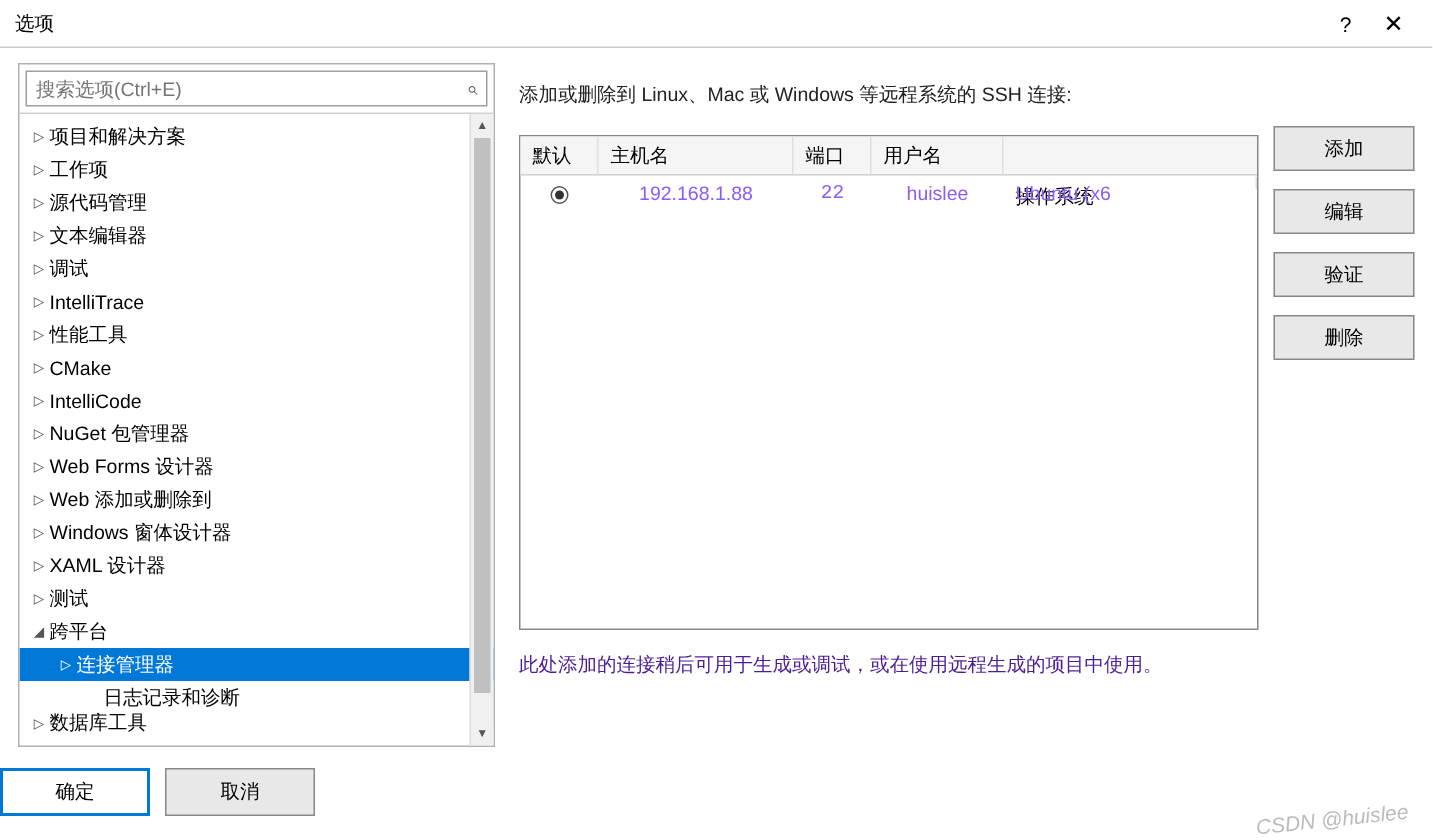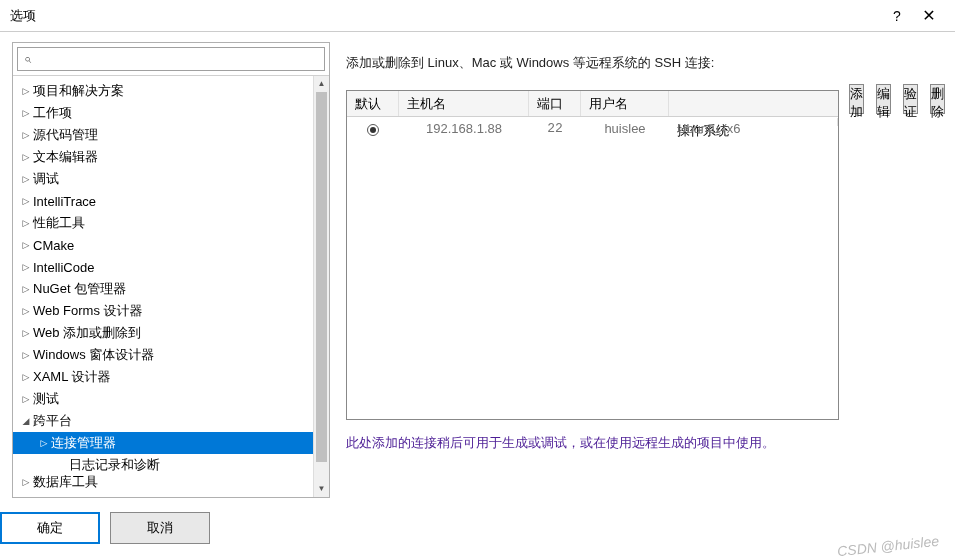--- a/index.html
+++ b/index.html
@@ -31,51 +31,52 @@
     .main { flex: 1; display: flex; flex-direction: column; }
     .desc1 { font-size: 13px; margin-bottom: 18px; color: #222; }
     .table { border: 1px solid #888; height: 330px; background: #fff; }
     .table-header { display: flex; background: #f5f5f5; border-bottom: 1px solid #d0d0d0; height: 26px; }
     .table-header .th { padding: 4px 8px; font-size: 13px; border-right: 1px solid #e0e0e0; }
     .th-default { width: 52px; }
     .th-host { width: 130px; }
     .th-port { width: 52px; }
     .th-user { width: 88px; }
     .th-os { flex: 1; margin-top: 27px; }
-    .table-row { display: flex; height: 26px; color: #737373; }
+    .table-row { display: flex; height: 26px; color: #8b5cf6; }
     .table-row .td { padding: 4px 8px; font-size: 13px; }
     .td-default { width: 52px; display: flex; justify-content: center; align-items: center; }
     .radio { width: 12px; height: 12px; border: 1px solid #555; border-radius: 50%; display: flex; align-items: center; justify-content: center; }
     .radio-dot { width: 6px; height: 6px; background: #333; border-radius: 50%; }
     .td-host { width: 130px; text-align: center; }
     .td-port { width: 52px; text-align: center; font-family: Liberation Mono, monospace; }
     .td-user { width: 88px; text-align: center; }
     .td-os { flex: 1; text-align: left; }
     .desc2 { font-size: 13px; margin-top: 14px; color: #4c1d95; }
-    .buttons { width: 94px; display: flex; flex-direction: row; gap: 12px; padding-top: 30px; }
+    .buttons { width: 94px; display: flex; flex-direction: column; gap: 12px; padding-top: 30px; }
     .btn { height: 30px; border: 1px solid #888; background: #e8e8e8; font-size: 13px; cursor: pointer; }
     .footer { height: 48px; display: flex; align-items: center; gap: 10px; padding-right: 12px; }
     .footer .btn { width: 100px; height: 32px; font-size: 13px; }
     .footer .btn.primary { border: 2px solid #0078d7; background: #fff; }
     .watermark { position: absolute; right: 16px; bottom: 6px; color: #bbb; font-size: 14px; font-style: italic; transform: rotate(-6deg); pointer-events: none; }
   </style>
 </head>
 <body>
 
 <div class="titlebar">
   <span class="title">选项</span>
   <span class="spacer"></span>
   <span class="help">?</span>
   <span class="close">✕</span>
 </div>
 
 <div class="body">
   <div class="left">
     <div class="search-wrap">
       <div class="search">
+        <input type="text" placeholder="搜索选项(Ctrl+E)" style="">
         <span class="search-icon">⌕</span>
       </div>
     </div>
     <div class="tree">
       <div id="tree-items">
           <div class="tree-item">
             <span class="arrow">▷</span>
             <span class="label">项目和解决方案</span>
           </div>
           <div class="tree-item">

